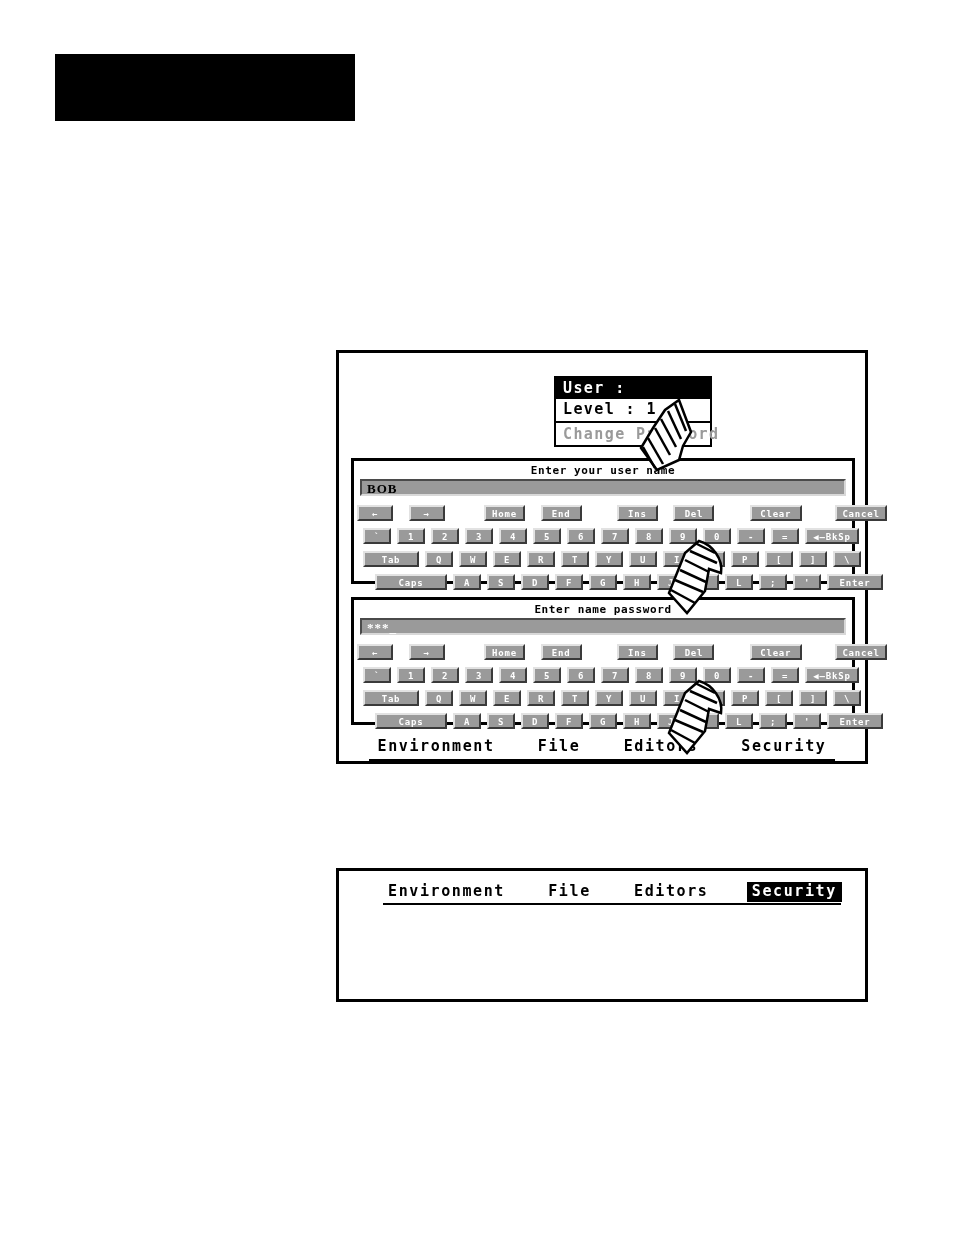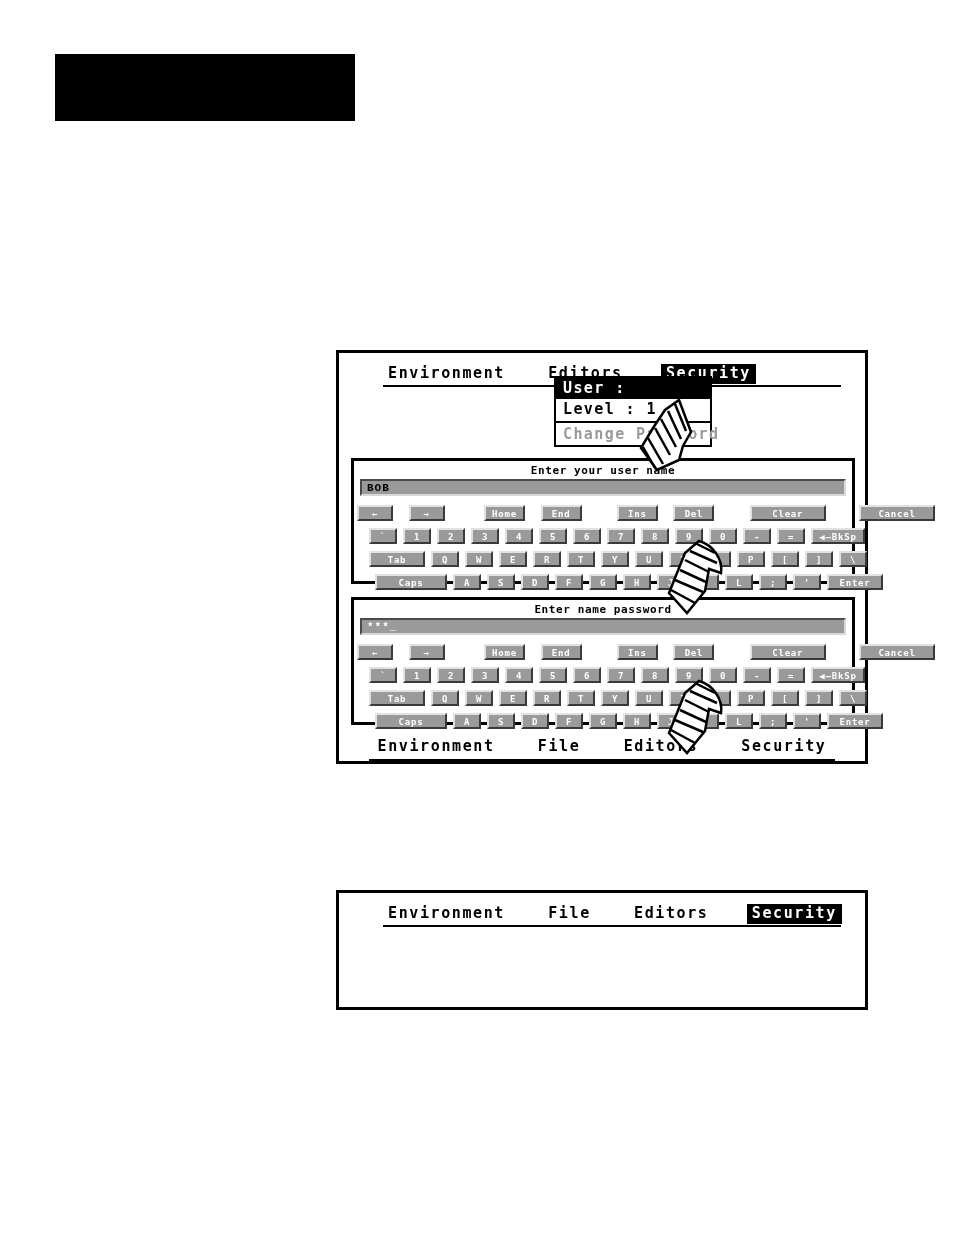--- a/index.html
+++ b/index.html
@@ -28,21 +28,21 @@
 
   
   .panel {
     position: absolute;
     background: #ffffff;
     border: 3px solid #000000;
     box-sizing: border-box;
   }
 
   #panel-login   { left: 336px; top: 350px; width: 532px; height: 414px; }
-  #panel-loggedin{ left: 336px; top: 868px; width: 532px; height: 120px; margin-top: 22px; }
+  #panel-loggedin{ left: 336px; top: 868px; width: 532px; height: 134px; }
 
   
   .menubar {
     position: relative;
     height: 22px;
     padding-top: 4px;
     border-bottom: 2px solid #000000;
     margin: 6px 24px 0 44px;
     white-space: nowrap;
   }
@@ -124,22 +124,22 @@
     border-left: 2px solid #4a4a4a;
     border-right: 2px solid #d8d8d8;
     border-bottom: 2px solid #d8d8d8;
     box-sizing: border-box;
     position: relative;
   }
   .entry-text {
     position: absolute;
     left: 5px;
     top: 1px;
-    font-family: Liberation Mono, monospace;
-    font-size: 11px;
+    font-family: Liberation Serif, serif;
+    font-size: 13px;
     font-weight: bold;
     letter-spacing: 1px;
     color: #000000;
     line-height: 13px;
   }
   .entry-text.masked { color: #ffffff; }
 
   
   .btnrow {
     text-align: center;
@@ -162,31 +162,31 @@
     text-align: center;
     line-height: 12px;
     height: 16px;
     padding-top: 1px;
     margin: 0 3px;
     vertical-align: middle;
     overflow: hidden;
   }
   .key.w-arrow { width: 36px; }
   .key.w-cmd   { width: 41px; }
-  .key.w-cmd2  { width: 76px; }
+  .key.w-cmd2  { width: 52px; }
   .key.w-std   { width: 28px; }
   .key.w-tab   { width: 56px; }
   .key.w-caps  { width: 72px; }
   .key.w-bksp  { width: 54px; }
   .key.w-enter { width: 56px; }
 
   .kbrow {
     white-space: nowrap;
     margin-top: 4px;
-    padding-left: 12px;
+    padding-left: 6px;
   }
 
   
   .handcursor {
     position: absolute;
     z-index: 20;
     pointer-events: none;
   }
 
   
@@ -202,27 +202,20 @@
     padding: 0 4px 2px 4px;
   }
 </style>
 </head>
 <body>
 
 <div id="header-block"></div>
 
 <div class="panel" id="panel-login">
 
-  <div class="menubar">
-    <span class="menu-item">Environment</span>
-    <span class="menu-gap"></span>
-    <span class="menu-item">Editors</span>
-    <span class="menu-gap"></span>
-    <span class="menu-item selected">Security</span>
-  </div>
 
   <div class="dropdown" style="left:215px; top:23px; width:158px;">
     <div class="dd-row inverted">User  :</div>
     <div class="dd-row">Level : 1</div>
     <div class="dd-sep"></div>
     <div class="dd-row disabled">Change Password</div>
   </div>
 
   <svg class="handcursor" style="left:300px; top:45px;" width="54" height="74" viewBox="0 0 54 74">
     <path d="M40 2 L52 34 L44 48 L40 62 L18 72 L2 50 L14 30 L26 12 Z" fill="#ffffff" stroke="#000000" stroke-width="2.5"></path>

